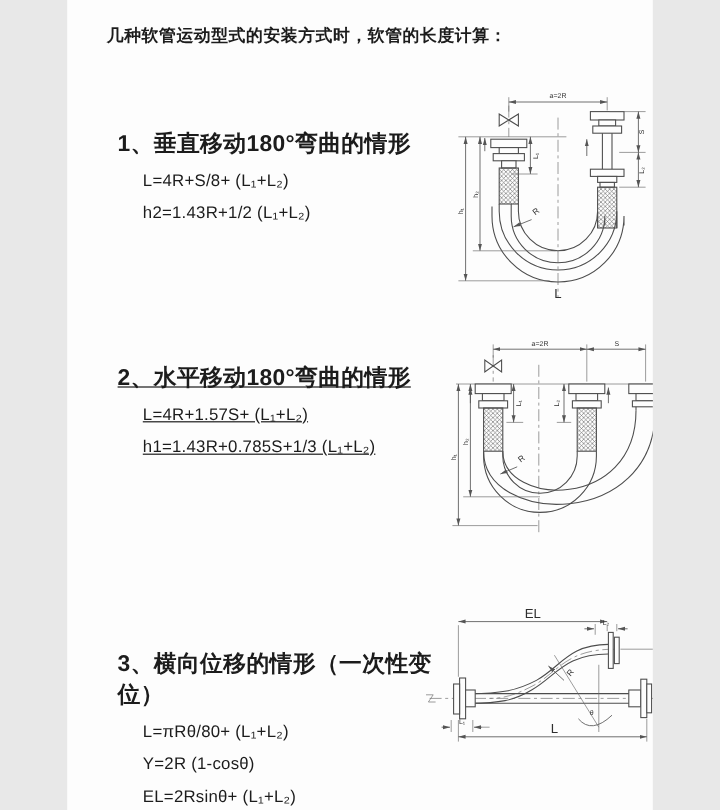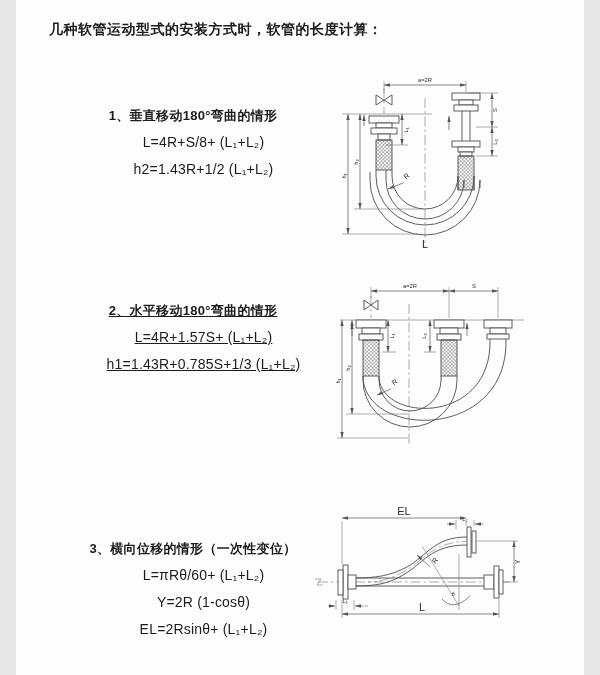--- a/index.html
+++ b/index.html
@@ -1,28 +1,27 @@
 <!DOCTYPE html>
 <html><head>
 <meta charset="utf-8">
 <style>
   html,body{margin:0;padding:0;background:#e8e8e8;}
   .page{
-    position:relative;width:568px;height:675px;margin:0 auto;
+    position:relative;width:488px;height:675px;margin:0 auto;
     background:#fdfdfd;overflow:hidden;
     font-family:"Liberation Sans","DejaVu Sans",sans-serif;
     color:#1c1c1c;
-    text-align:center;
   }
   .doc-title{
     position:absolute;left:33px;top:21px;
     font-size:14px;font-weight:bold;letter-spacing:0.5px;
   }
   .section{position:absolute;left:42px;width:270px;}
-  .sec-heading{font-size:13px;font-weight:bold;margin-bottom:9px;letter-spacing:0.3px;}
+  .sec-heading{font-size:19px;font-weight:bold;margin-bottom:9px;letter-spacing:0.3px;}
   .formula{font-size:14px;margin-left:21px;margin-bottom:11px;letter-spacing:0.2px;white-space:nowrap;}
   #sec1{top:107px;}
   #sec2{top:302px;text-decoration:underline;}
   #sec3{top:540px;}
   .dg{position:absolute;}
   #d1{left:308px;top:64px;}
   #d2{left:308px;top:276px;}
   #d3{left:294px;top:496px;}
   svg{display:block;}
   svg .pipe{stroke:#4d4d4d;stroke-width:0.9;fill:none;}
@@ -50,21 +49,21 @@
   </div>
 
   <div class="section" id="sec2">
     <div class="sec-heading">2、水平移动180°弯曲的情形</div>
     <div class="formula">L=4R+1.57S+ (L₁+L₂)</div>
     <div class="formula">h1=1.43R+0.785S+1/3 (L₁+L₂)</div>
   </div>
 
   <div class="section" id="sec3">
     <div class="sec-heading">3、横向位移的情形（一次性变位）</div>
-    <div class="formula">L=πRθ/60+ (L₁+L₂)</div>
+    <div class="formula">L=πRθ/80+ (L₁+L₂)</div>
     <div class="formula">Y=2R (1-cosθ)</div>
     <div class="formula">EL=2Rsinθ+ (L₁+L₂)</div>
   </div>
 
   <svg class="dg" id="d1" width="292" height="202" viewBox="0 0 292 202">
     <defs>
       <marker id="ar1" markerWidth="9" markerHeight="6" refX="8.5" refY="3" orient="auto-start-reverse">
         <polygon points="0,0.6 8.5,3 0,5.4" fill="#555"></polygon>
       </marker>
       <pattern id="ht1" width="3.6" height="3.6" patternUnits="userSpaceOnUse">

